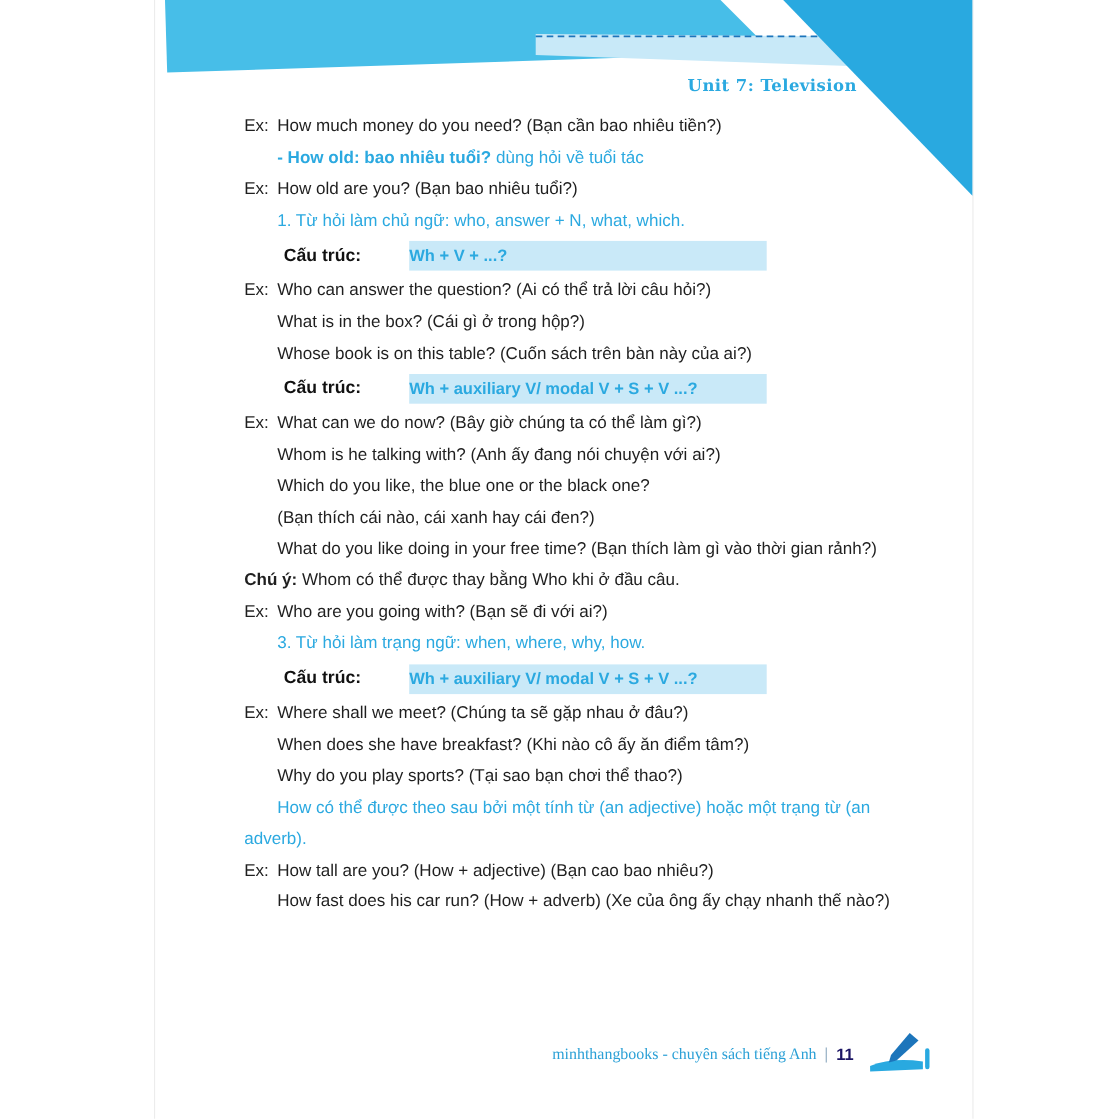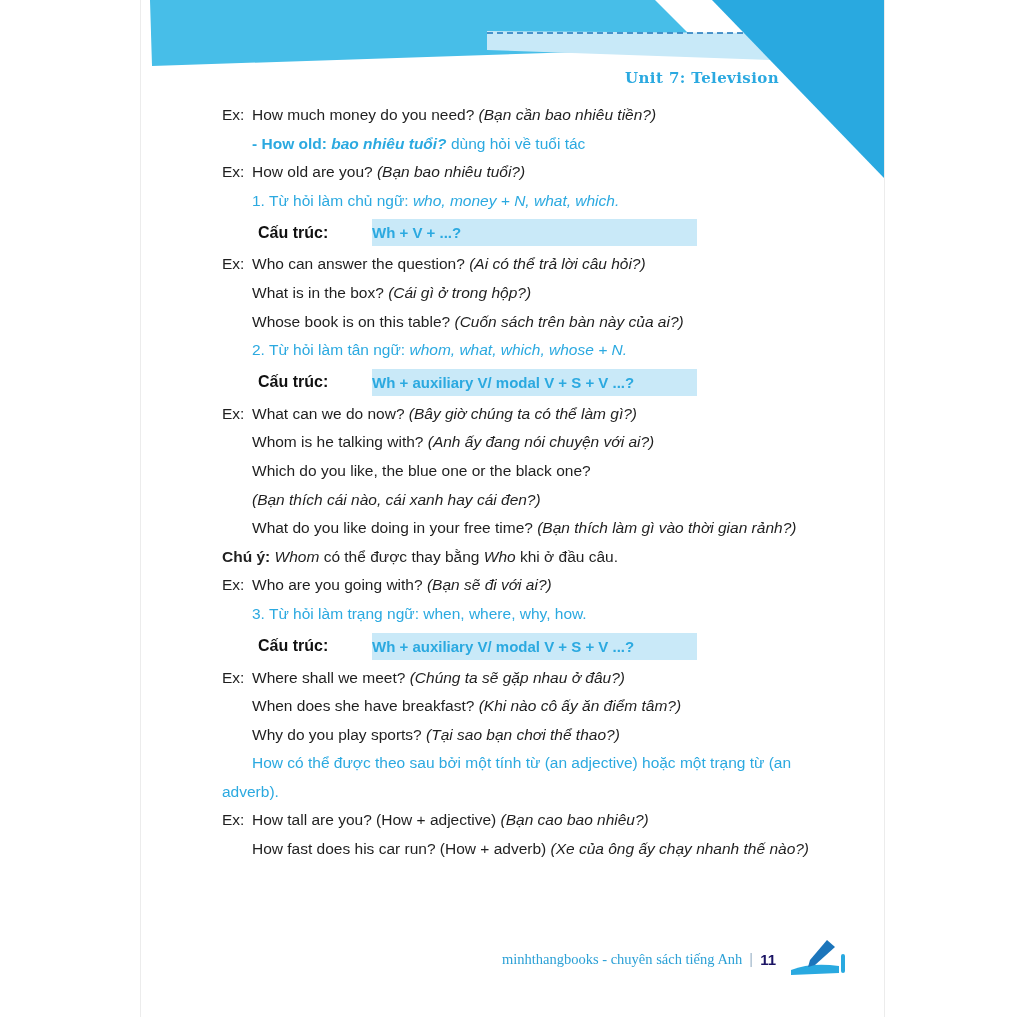--- a/index.html
+++ b/index.html
@@ -70,21 +70,21 @@
     min-height: 57px;
     white-space: normal;
     text-indent: 30px;
     width: 572px;
   }
   .line.heading { margin-top: 6px; font-weight: bold; }
   .prefix {
     display: inline-block;
     width: 30px;
   }
-  .seg.i  { font-style: italic; }
+  .seg.i  { }
   .seg.b  { font-weight: bold; text-align: center; }
   .seg.blue { color: var(--blue, #2BA9E0); }
 
   .line.structure {
     height: 33px;
     margin: 1px 0;
     display: flex;
     align-items: center;
     padding-left: 36px;
     white-space: nowrap;
@@ -140,29 +140,28 @@
   <line x1="487" y1="33" x2="772" y2="33" style="stroke:var(--dash-blue,#1C75BB)" stroke-width="1.6" stroke-dasharray="6,4"></line>
   <polygon points="712,0 884,0 884,178" style="fill:var(--corner-blue,#29A9E0)"></polygon>
 </svg>
 
 <div class="unit-header">Unit 7: Television</div>
 
 <div class="content">
     <div class="line ex"><span class="prefix">Ex:</span><span class="seg">How much money do you need? </span><span class="seg i">(Bạn cần bao nhiêu tiền?)</span></div>
     <div class="line cont"><span class="seg blue b">- How old</span><span class="seg blue b">: </span><span class="seg blue b i">bao nhiêu tuổi?</span><span class="seg blue"> dùng hỏi về tuổi tác</span></div>
     <div class="line ex"><span class="prefix">Ex:</span><span class="seg">How old are you? </span><span class="seg i">(Bạn bao nhiêu tuổi?)</span></div>
-    <div class="line cont"><span class="seg blue">1. Từ hỏi làm chủ ngữ: </span><span class="seg blue i">who, money + N, what, which.</span></div>
+    <div class="line cont"><span class="seg blue">1. Từ hỏi làm chủ ngữ: </span><span class="seg blue i">who, answer + N, what, which.</span></div>
     <div class="line structure">
       <span class="struct-label">Cấu trúc:</span>
       <span class="struct-box">Wh + V + ...?</span>
     </div>
     <div class="line ex"><span class="prefix">Ex:</span><span class="seg">Who can answer the question? </span><span class="seg i">(Ai có thể trả lời câu hỏi?)</span></div>
     <div class="line cont"><span class="seg">What is in the box? </span><span class="seg i">(Cái gì ở trong hộp?)</span></div>
     <div class="line cont"><span class="seg">Whose book is on this table? </span><span class="seg i">(Cuốn sách trên bàn này của ai?)</span></div>
-    <div class="line cont"><span class="seg blue">2. Từ hỏi làm tân ngữ: </span><span class="seg blue i">whom, what, which, whose + N.</span></div>
     <div class="line structure">
       <span class="struct-label">Cấu trúc:</span>
       <span class="struct-box">Wh + auxiliary V/ modal V + S + V ...?</span>
     </div>
     <div class="line ex"><span class="prefix">Ex:</span><span class="seg">What can we do now? </span><span class="seg i">(Bây giờ chúng ta có thể làm gì?)</span></div>
     <div class="line cont"><span class="seg">Whom is he talking with? </span><span class="seg i">(Anh ấy đang nói chuyện với ai?)</span></div>
     <div class="line cont"><span class="seg">Which do you like, the blue one or the black one?</span></div>
     <div class="line cont"><span class="seg i">(Bạn thích cái nào, cái xanh hay cái đen?)</span></div>
     <div class="line cont"><span class="seg">What do you like doing in your free time? </span><span class="seg i">(Bạn thích làm gì vào thời gian rảnh?)</span></div>
     <div class="line note"><span class="seg b">Chú ý: </span><span class="seg i">Whom</span><span class="seg"> có thể được thay bằng </span><span class="seg i">Who</span><span class="seg"> khi ở đầu câu.</span></div>

